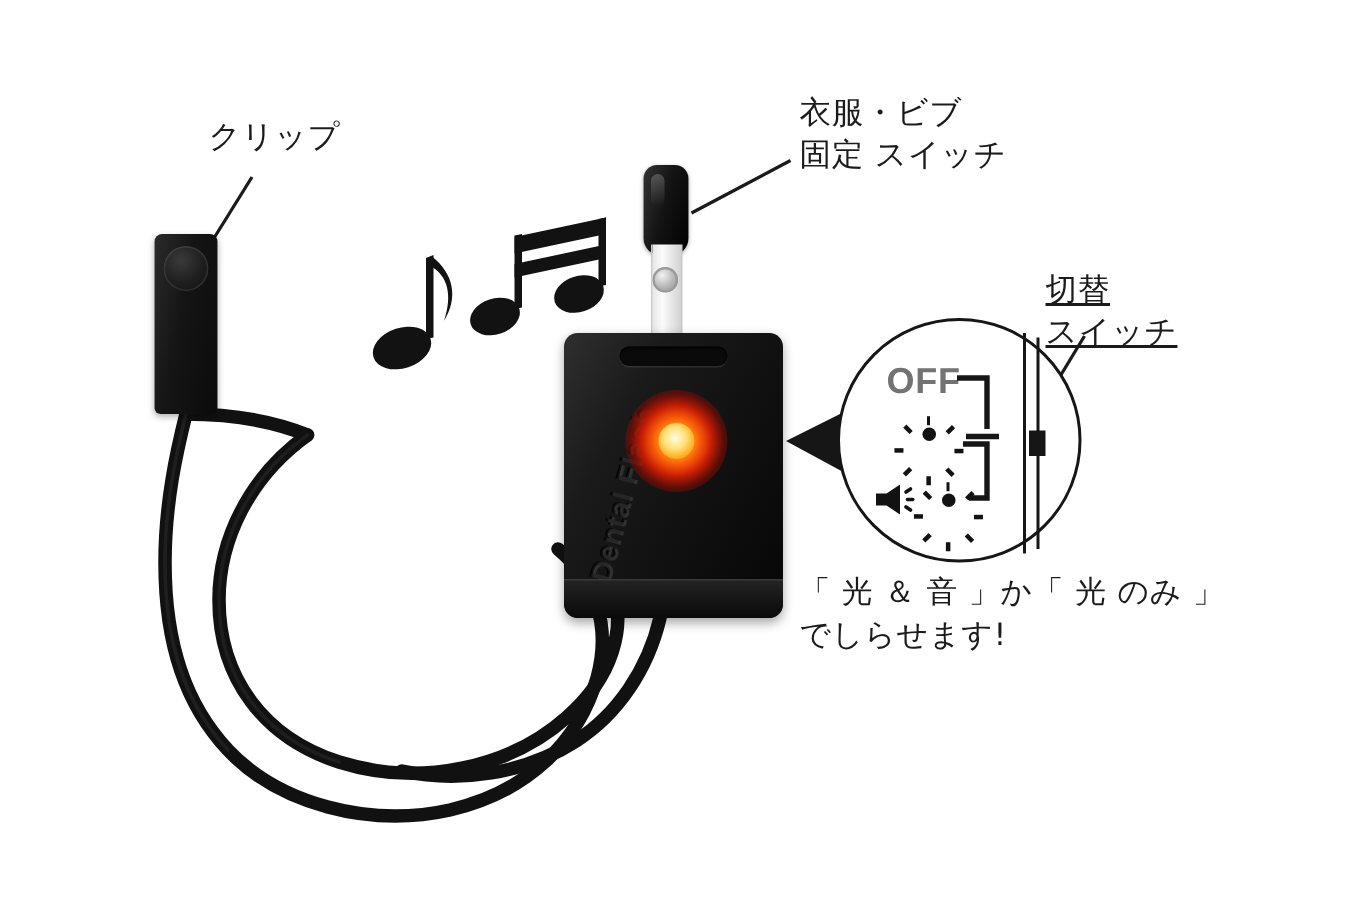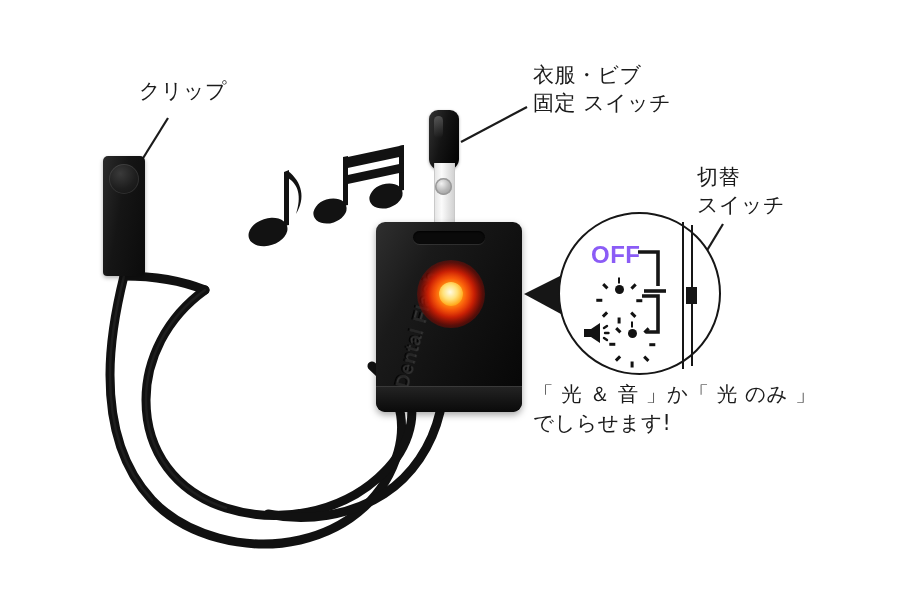--- a/index.html
+++ b/index.html
@@ -30,21 +30,21 @@
     font-family: "DejaVu Sans", "Liberation Sans", sans-serif;
     font-size: 21px;
     line-height: 1.32;
     color: #1b1b1b;
     letter-spacing: 0.5px;
     white-space: pre-line;
     font-weight: 400;
   }
   #label-push-button { left: 139px; top: 78px; }
   #label-clip        { left: 533px; top: 62px; }
-  #label-switch      { left: 697px; top: 164px; }
+  #label-switch      { left: 697px; top: 180px; text-decoration: underline; }
   #label-caption {
     left: 533px; top: 380px;
     font-size: 20.5px;
     line-height: 1.4;
     letter-spacing: 0.6px;
   }
 
   
   #art {
     position: absolute;
@@ -177,21 +177,21 @@
     background: #ffffff;
     box-sizing: border-box;
   }
   #off-text {
     position: absolute;
     left: 31px; top: 27px;
     font-family: "Liberation Sans", "DejaVu Sans", sans-serif;
     font-size: 24px;
     font-weight: 700;
     letter-spacing: 0.5px;
-    color: #8b5cf6;
+    color: #737373;
   }
 
   .sun-icon { position: absolute; }
   .sun-icon .sun-core {
     position: absolute;
     left: 50%; top: 50%;
     width: 9px; height: 9px;
     margin: -4.5px 0 0 -4.5px;
     border-radius: 50%;
     background: #121212;

